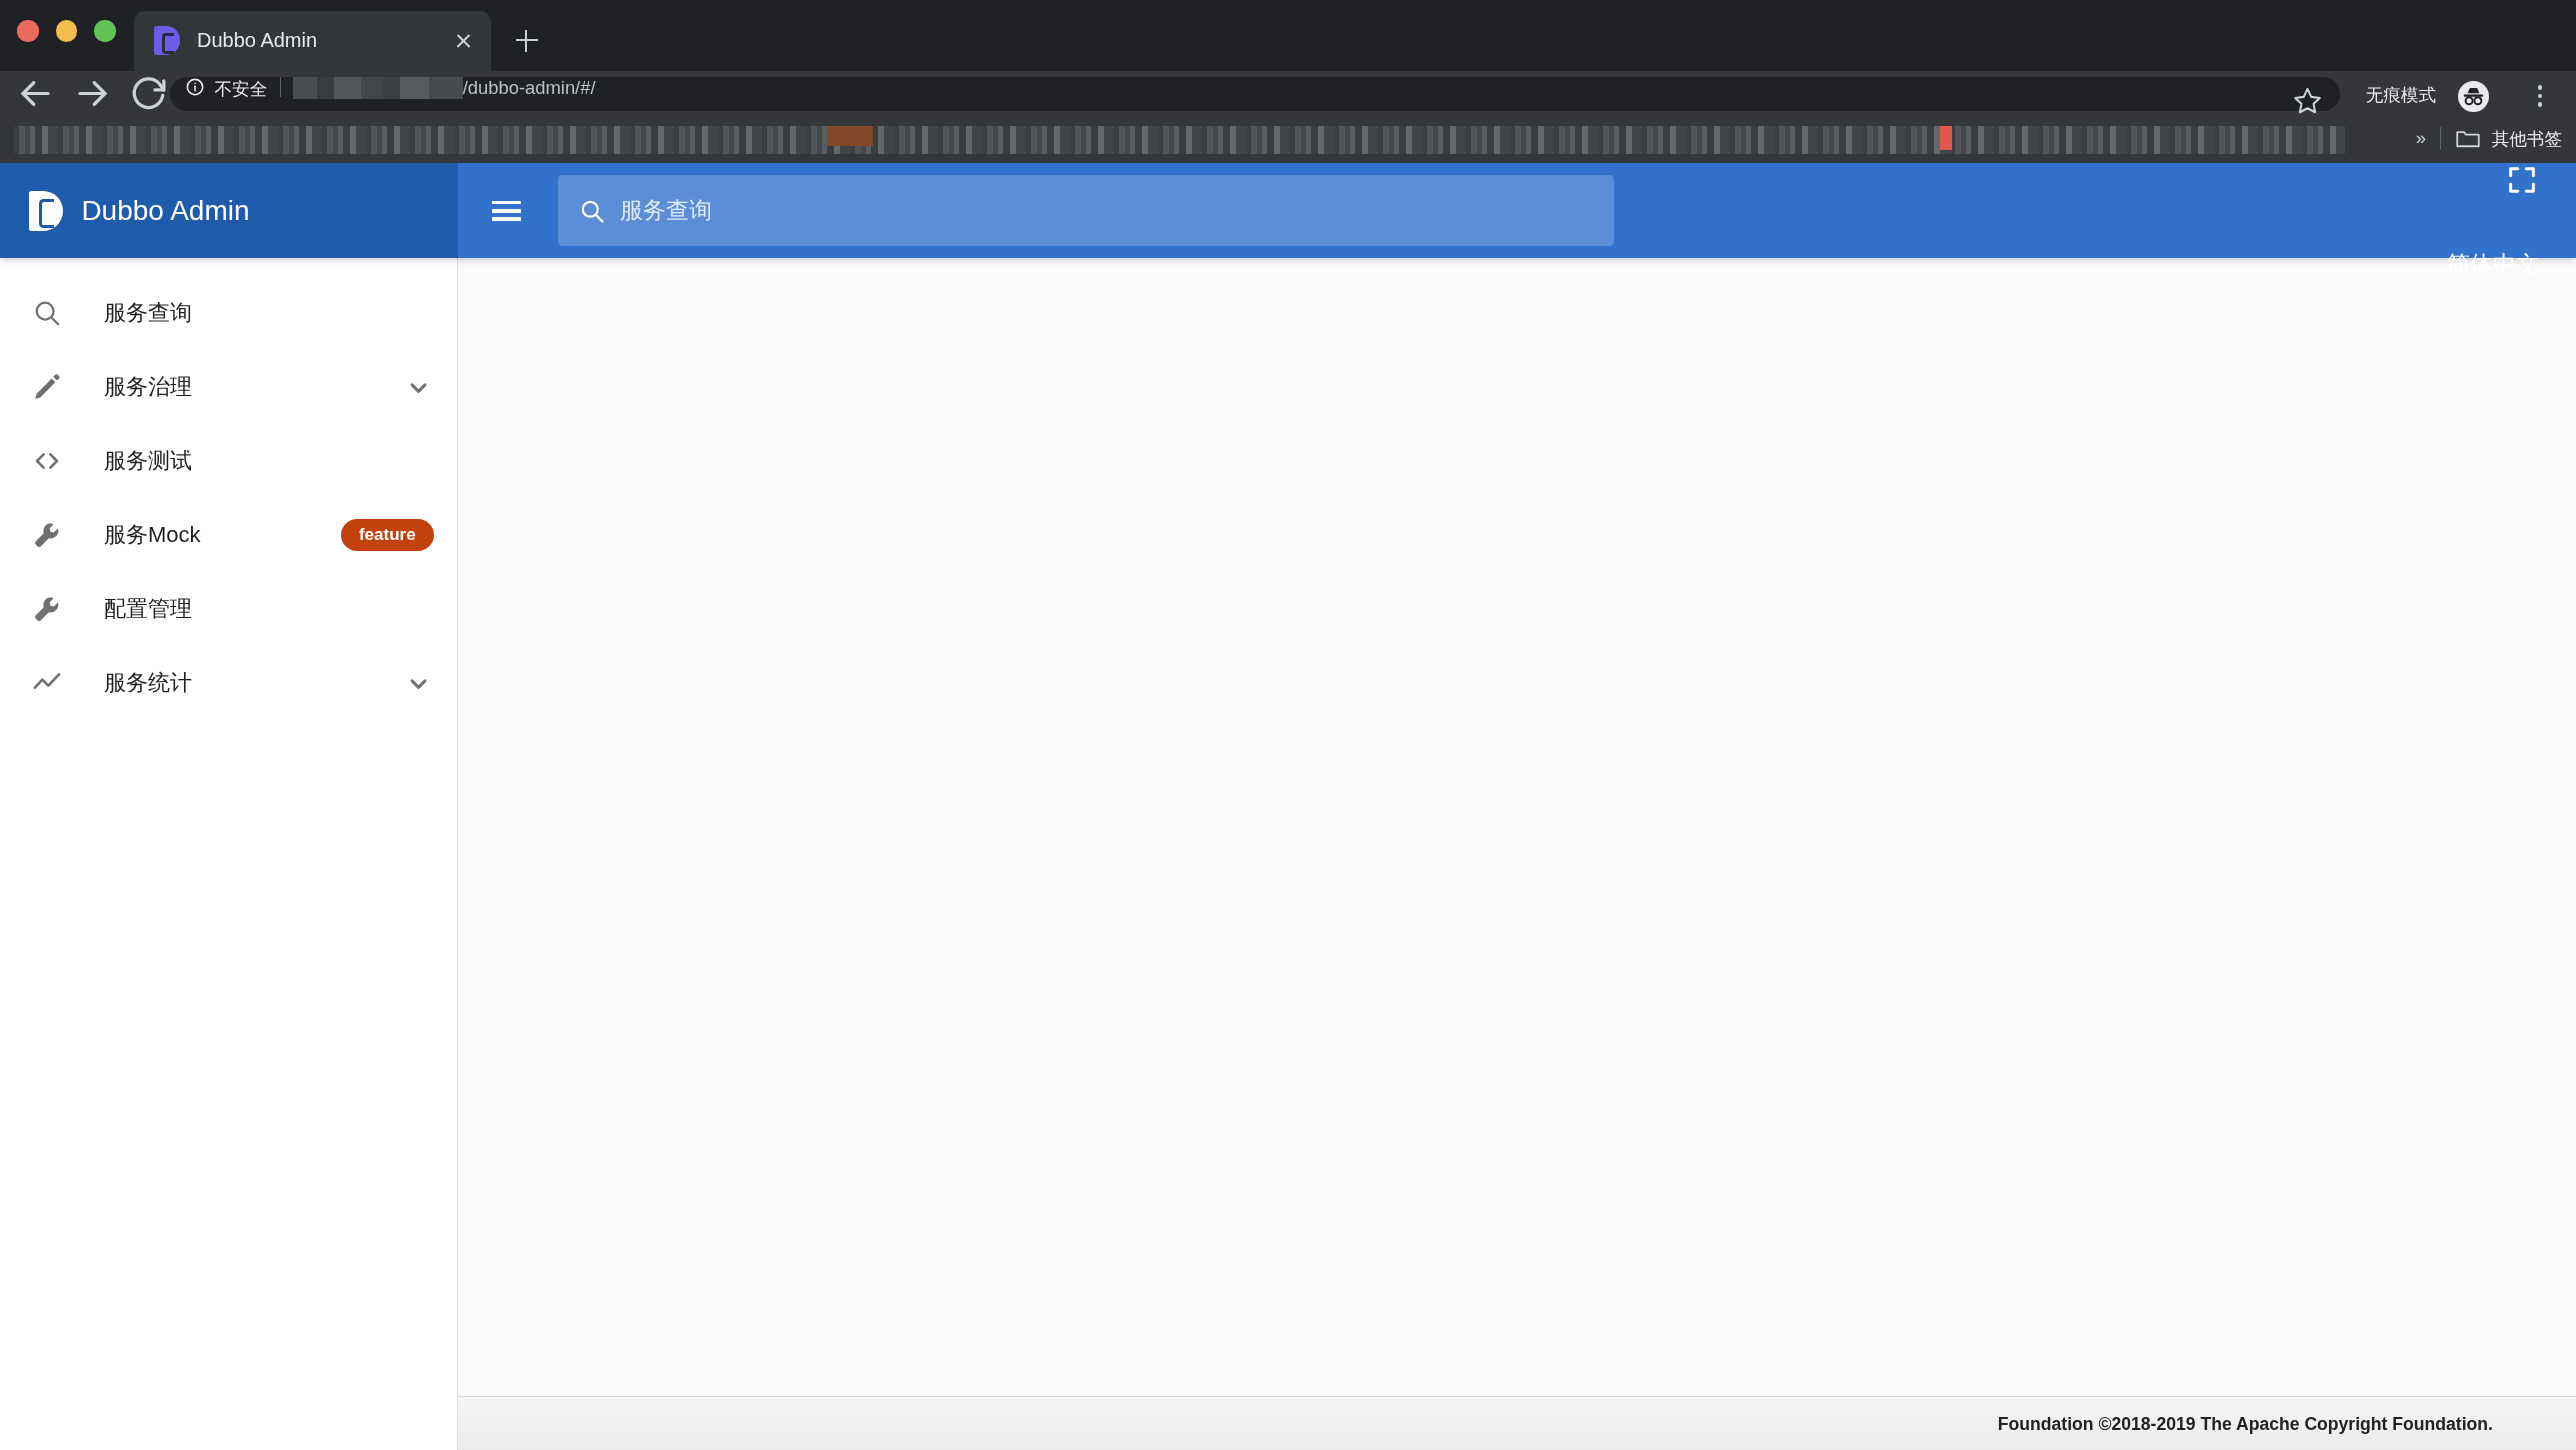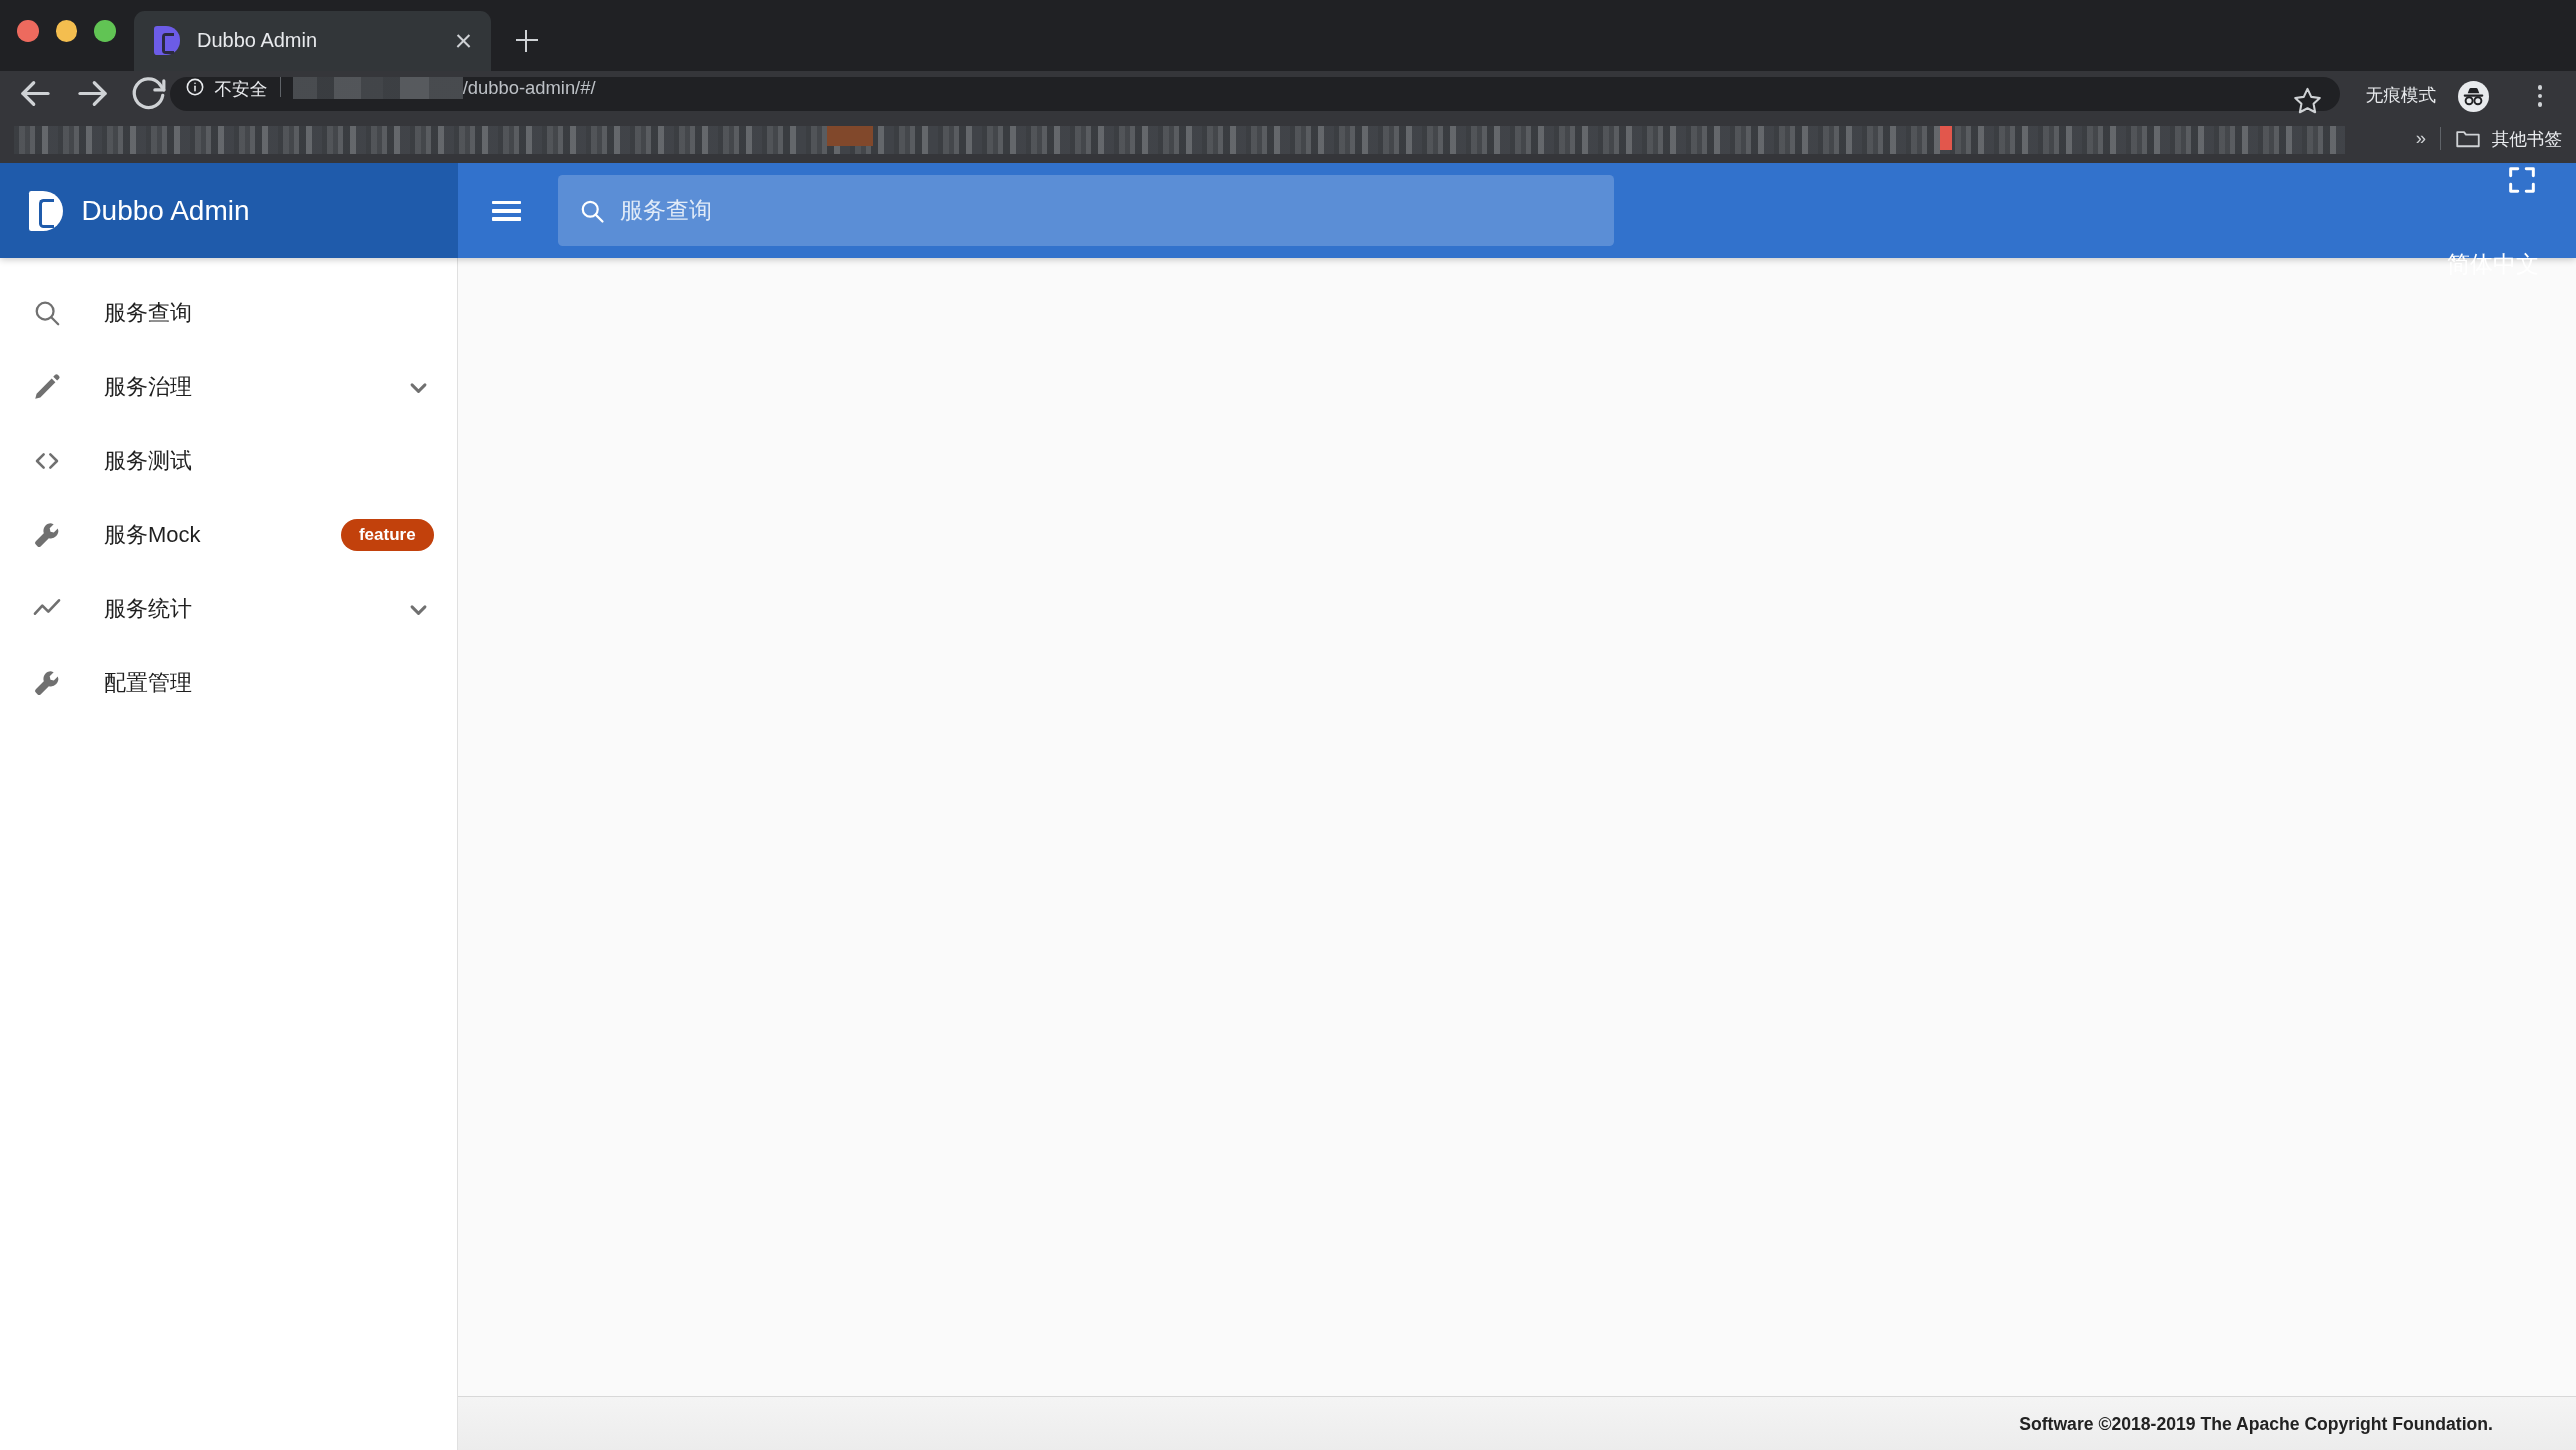--- a/index.html
+++ b/index.html
@@ -419,46 +419,46 @@
           <svg class="icon-svg" width="32" height="32" viewBox="0 0 24 24" fill="#707070">
             <path d="M14.9 3.2a5.6 5.6 0 0 0-5.3 7.4l-6 6a1.8 1.8 0 0 0 0 2.6l1.2 1.2a1.8 1.8 0 0 0 2.6 0l6-6a5.6 5.6 0 0 0 6.7-7.3l-3 3-2.5-.6-.6-2.5 3-3a5.6 5.6 0 0 0-2.1-.8z"></path>
           </svg>
         </span>
         <span class="nav-label">服务Mock</span>
         <span class="nav-badge">feature</span>
       </div>
 
       <div class="nav-item">
         <span class="nav-icon">
+          <svg class="icon-svg" width="32" height="32" viewBox="0 0 24 24" fill="#707070">
+            <path d="M14.9 3.2a5.6 5.6 0 0 0-5.3 7.4l-6 6a1.8 1.8 0 0 0 0 2.6l1.2 1.2a1.8 1.8 0 0 0 2.6 0l6-6a5.6 5.6 0 0 0 6.7-7.3l-3 3-2.5-.6-.6-2.5 3-3a5.6 5.6 0 0 0-2.1-.8z"></path>
+          </svg>
+        </span>
+        <span class="nav-label">配置管理</span>
+      </div>
+
+      <div class="nav-item">
+        <span class="nav-icon">
           <svg class="icon-svg" width="32" height="32" viewBox="0 0 24 24" fill="none" stroke="#707070" stroke-width="2" stroke-linecap="round" stroke-linejoin="round">
             <polyline points="3,15.5 8.5,9.5 13,14 21,5.5"></polyline>
           </svg>
         </span>
         <span class="nav-label">服务统计</span>
         <span class="nav-chevron">
           <svg class="icon-svg" width="31" height="31" viewBox="0 0 24 24" fill="none" stroke="#707070" stroke-width="2.3" stroke-linecap="round" stroke-linejoin="round">
             <polyline points="7,10 12,15 17,10"></polyline>
           </svg>
         </span>
       </div>
 
-      <div class="nav-item">
-        <span class="nav-icon">
-          <svg class="icon-svg" width="32" height="32" viewBox="0 0 24 24" fill="#707070">
-            <path d="M14.9 3.2a5.6 5.6 0 0 0-5.3 7.4l-6 6a1.8 1.8 0 0 0 0 2.6l1.2 1.2a1.8 1.8 0 0 0 2.6 0l6-6a5.6 5.6 0 0 0 6.7-7.3l-3 3-2.5-.6-.6-2.5 3-3a5.6 5.6 0 0 0-2.1-.8z"></path>
-          </svg>
-        </span>
-        <span class="nav-label">配置管理</span>
-      </div>
-
     </div>
 
     <div class="content">
       <span></span>
     </div>
 
     <div class="footer">
-      <span class="copyright"><b>Software</b> <span class="mid">©2018-2019</span> <b>The Apache Copyright Foundation.</b></span>
+      <span class="copyright"><b>Foundation</b> <span class="mid">©2018-2019</span> <b>The Apache Copyright Foundation.</b></span>
     </div>
 
   </div>
 </div>
 
 
 </body></html>

